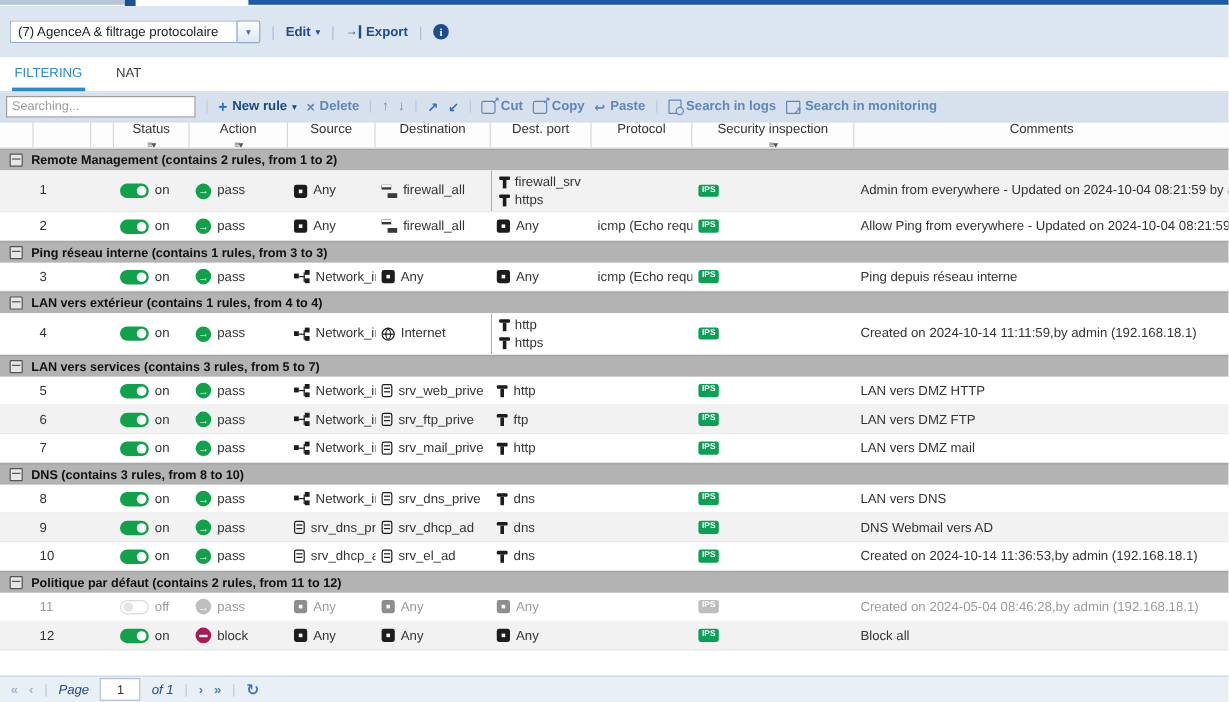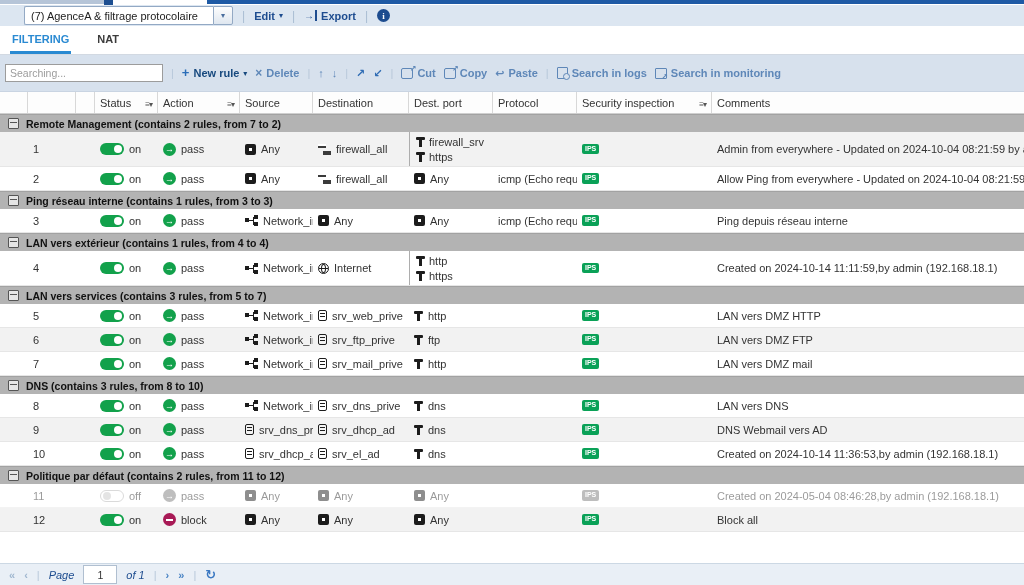--- a/index.html
+++ b/index.html
@@ -10,37 +10,37 @@
   .strip{position:relative;height:5px;}
   .strip .s1{position:absolute;left:0;top:0;width:104px;height:4px;background:#b6c5d8;}
   .strip .s2{position:absolute;left:104px;top:0;width:9px;height:5px;background:#1d4f91;}
   .strip .s3{position:absolute;left:207px;top:0;right:0;height:4px;background:#1e5aa5;}
 
   
   .title-row{display:flex;align-items:center;gap:7px;padding:9px 0 6px 10px;}
   .title-row .ttl{color:#2a8ad2;font-size:12.5px;font-weight:bold;letter-spacing:.3px;}
 
   
-  .pbar{height:21px;background:#dce6f1;display:flex;align-items:center;gap:9px;padding-left:24px;flex:none;}
+  .pbar{height:43px;background:#dce6f1;display:flex;align-items:center;gap:9px;padding-left:8px;flex:none;}
   .sel{display:flex;height:19px;}
   .sel-text{background:#fff;border:1px solid #93a9c4;border-right:none;width:176px;display:flex;align-items:center;padding:0 6px;font-size:11px;color:#222;border-radius:2px 0 0 2px;white-space:nowrap;overflow:hidden;}
   .sel-btn{width:18px;background:linear-gradient(#fdfdfd,#dfe7f0);border:1px solid #93a9c4;border-radius:0 2px 2px 0;display:flex;align-items:center;justify-content:center;color:#4a6e9e;font-size:8px;cursor:pointer;}
   .vsep{color:#a9bdd3;font-size:12px;}
   .pbtn{display:flex;align-items:center;gap:4px;color:#1d4c8f;font-weight:bold;font-size:11px;cursor:pointer;}
   .pbtn .car{font-size:8px;}
   .exp-ic{display:inline-flex;align-items:center;height:11px;border-right:2px solid #1d4c8f;padding-right:1px;font-size:10px;line-height:10px;}
   .info-ic{width:13px;height:13px;border-radius:50%;background:#1d4c8f;color:#fff;font-size:9px;font-weight:bold;display:flex;align-items:center;justify-content:center;font-family:"Liberation Serif",serif;}
 
   
   .tabs{height:28px;background:#fff;border-bottom:1px solid #d2d9e2;display:flex;align-items:flex-end;padding-left:10px;gap:24px;flex:none;}
-  .tab{font-size:11px;font-weight:bold;padding:0 2px 6px 2px;border-bottom:3px solid transparent;color:#3c3c3c;cursor:pointer;}
+  .tab{font-size:11px;font-weight:normal;padding:0 2px 6px 2px;border-bottom:3px solid transparent;color:#3c3c3c;cursor:pointer;}
   .tab.active{color:#2a8ad2;border-bottom-color:#2a8ad2;}
 
   
-  .tbar{height:36px;background:#d7e1ed;display:flex;align-items:center;gap:8px;padding-left:5px;font-size:11px;color:#5e87b8;flex:none;white-space:nowrap;overflow:hidden;}
+  .tbar{height:24px;background:#d7e1ed;display:flex;align-items:center;gap:8px;padding-left:5px;font-size:11px;color:#5e87b8;flex:none;white-space:nowrap;overflow:hidden;}
   .search{width:148px;height:16px;border:1px solid #9c9c9c;font-size:10.5px;padding:0 4px;color:#333;background:#fff;}
   .search::placeholder{color:#9c9c9c;}
   .tb-sep::before{content:"|";color:#b7c7da;}
   .tb-btn{display:flex;align-items:center;gap:4px;font-weight:bold;cursor:pointer;}
   .tb-btn.primary{color:#17497e;}
   .tb-btn .plus{color:#2a6db8;font-size:13px;font-weight:bold;line-height:10px;}
   .tb-btn .car{font-size:8px;}
   .tb-btn .x{font-size:12px;font-weight:bold;line-height:10px;}
   .arr{font-weight:bold;font-size:11px;cursor:pointer;}
   .diag{color:#2f6cb4;font-weight:bold;font-size:11px;cursor:pointer;}
@@ -48,21 +48,21 @@
   .share-ic::before{content:"\2197";position:absolute;top:-5px;right:-4px;font-size:8px;}
   .paste-ic{font-size:11px;font-weight:bold;}
   .logs-ic{position:relative;width:9px;height:10px;border:1px solid currentColor;border-radius:1px;display:inline-block;}
   .logs-ic::after{content:"";position:absolute;right:-3px;bottom:-2px;width:5px;height:5px;border:1px solid currentColor;border-radius:50%;background:#d7e1ed;}
   .mon-ic{position:relative;width:10px;height:9px;border:1px solid currentColor;border-radius:1px;display:inline-block;}
   .mon-ic::before{content:"\2197";position:absolute;right:-2px;bottom:-3px;font-size:8px;}
 
   
   .grid{display:grid;grid-template-columns:28px 48px 19px 63px 82px 73px 96px 84px 84px 135px minmax(0,1fr);}
   .thead{height:21px;border-top:1px solid #c9d4e2;border-bottom:1px solid #cfcfcf;background:#fdfdfd;flex:none;}
-  .hc{display:flex;align-items:center;justify-content:space-between;padding:0 5px;font-size:11px;color:#333;border-right:1px solid #d8d8d8;overflow:hidden;white-space:nowrap;}
+  .hc{display:flex;align-items:center;justify-content:space-between;padding:0 5px;font-size:11px;color:#333;border-right:1px solid #d8d8d8;overflow:hidden;white-space:nowrap;flex-direction:column;}
   .hc:last-child{border-right:none;}
   .sort::before{content:"\2261\25BE";font-size:8px;color:#555;letter-spacing:-1px;}
 
   .tbody{flex:1 1 auto;overflow:hidden;background:#fff;}
   .section{height:17px;background:#b3b3b3;border-top:1px solid #a2a2a2;display:flex;align-items:center;gap:7px;padding-left:8px;font-size:10.5px;font-weight:bold;color:#111;cursor:pointer;}
   .sec-ic{width:9px;height:9px;border:1px solid #555;background:#e6e6e6;border-radius:1px;position:relative;flex:none;}
   .sec-ic::before{content:"";position:absolute;left:1px;right:1px;top:3px;height:1px;background:#555;}
 
   .row{min-height:23px;border-bottom:1px solid #e6e6e6;font-size:11px;color:#333;background:#fff;}
   .row.alt{background:#f2f2f2;}
@@ -221,21 +221,21 @@
       </div>
     <div class="hc">
         <span>Comments</span>
       </div>
   </div>
 
   <div class="tbody">
 
     <div class="section">
       <span class="sec-ic"></span>
-      <span>Remote Management  (contains 2 rules, from 7 to 2)</span>
+      <span>Remote Management  (contains 2 rules, from 1 to 2)</span>
     </div>
 
     <div class="grid row alt tall">
       <div class="c"></div>
       <div class="c c-num">1</div>
       <div class="c"></div>
       <div class="c">
           <span class="tg on"></span>
           <span>on</span>
         </div>

